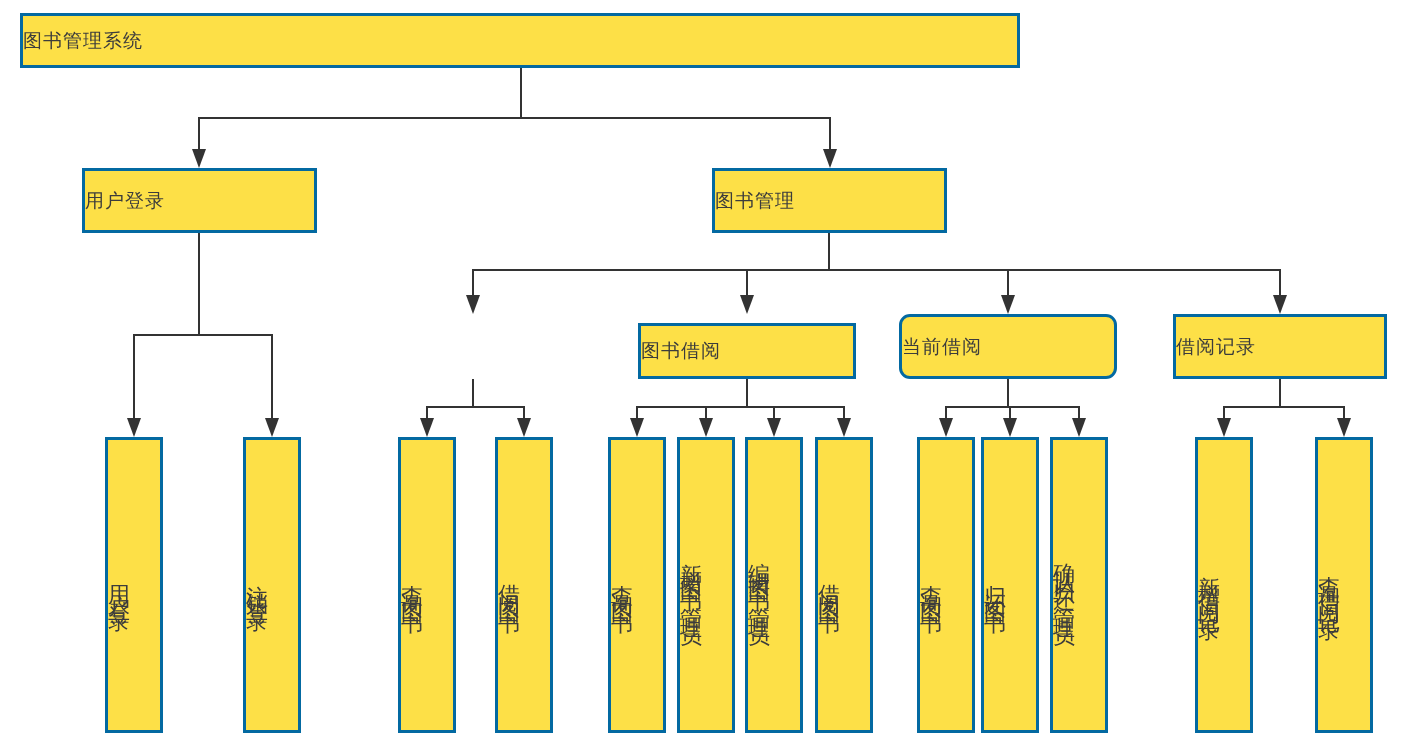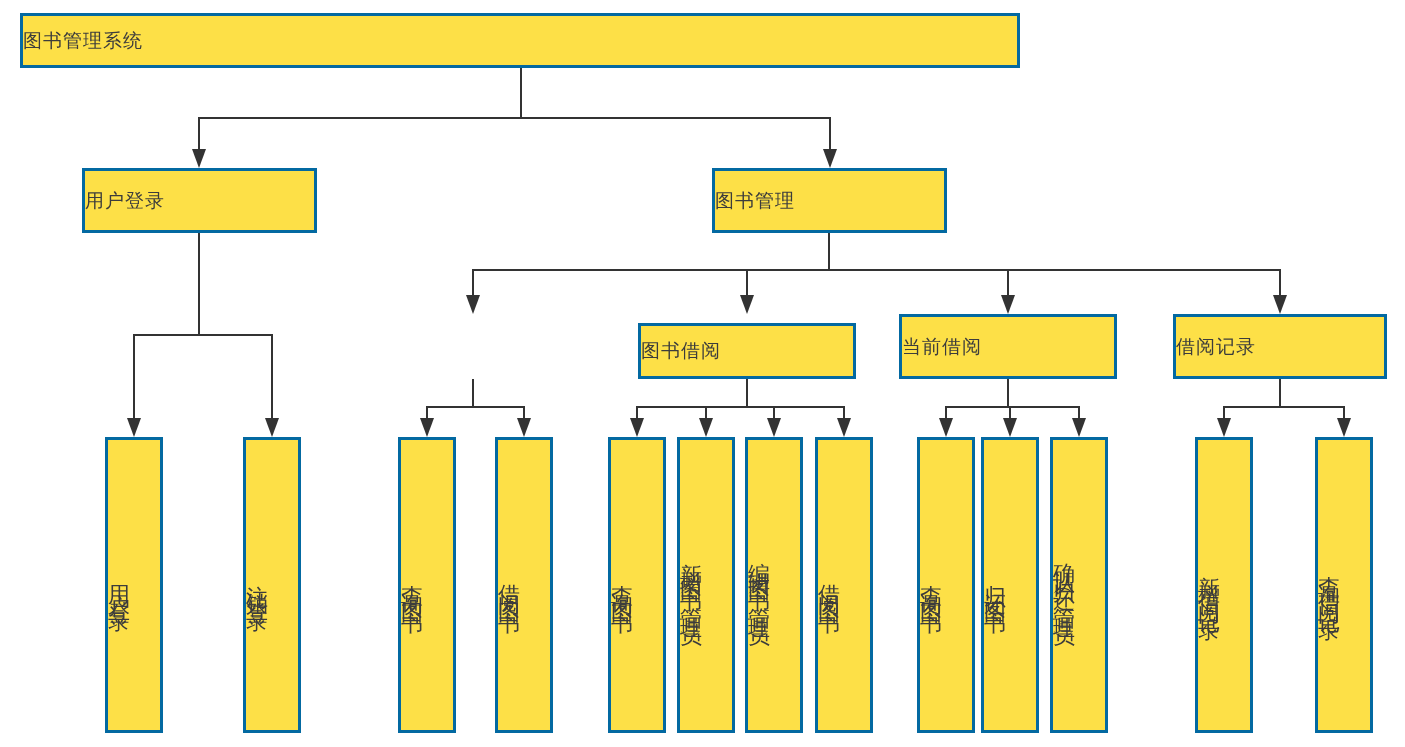--- a/index.html
+++ b/index.html
@@ -58,21 +58,21 @@
   <div class="box" style="left:82px;top:168px;width:235px;height:65px;">
     <span class="hlabel">用户登录</span>
   </div>
   <div class="box" style="left:712px;top:168px;width:235px;height:65px;">
     <span class="hlabel">图书管理</span>
   </div>
 
   <div class="box" style="left:638px;top:314px;width:218px;height:56px;margin-top:9px;">
     <span class="hlabel">图书借阅</span>
   </div>
-  <div class="box" style="left:899px;top:314px;width:218px;height:65px;">
+  <div class="box" style="left:899px;top:314px;width:218px;height:65px;border-radius:11px;">
     <span class="hlabel">当前借阅</span>
   </div>
   <div class="box" style="left:1173px;top:314px;width:214px;height:65px;">
     <span class="hlabel">借阅记录</span>
   </div>
 
   <div class="box vbox" style="left:105px;top:437px;width:58px;height:296px;">
     <span class="vlabel">用户登录</span>
   </div>
   <div class="box vbox" style="left:243px;top:437px;width:58px;height:296px;">

